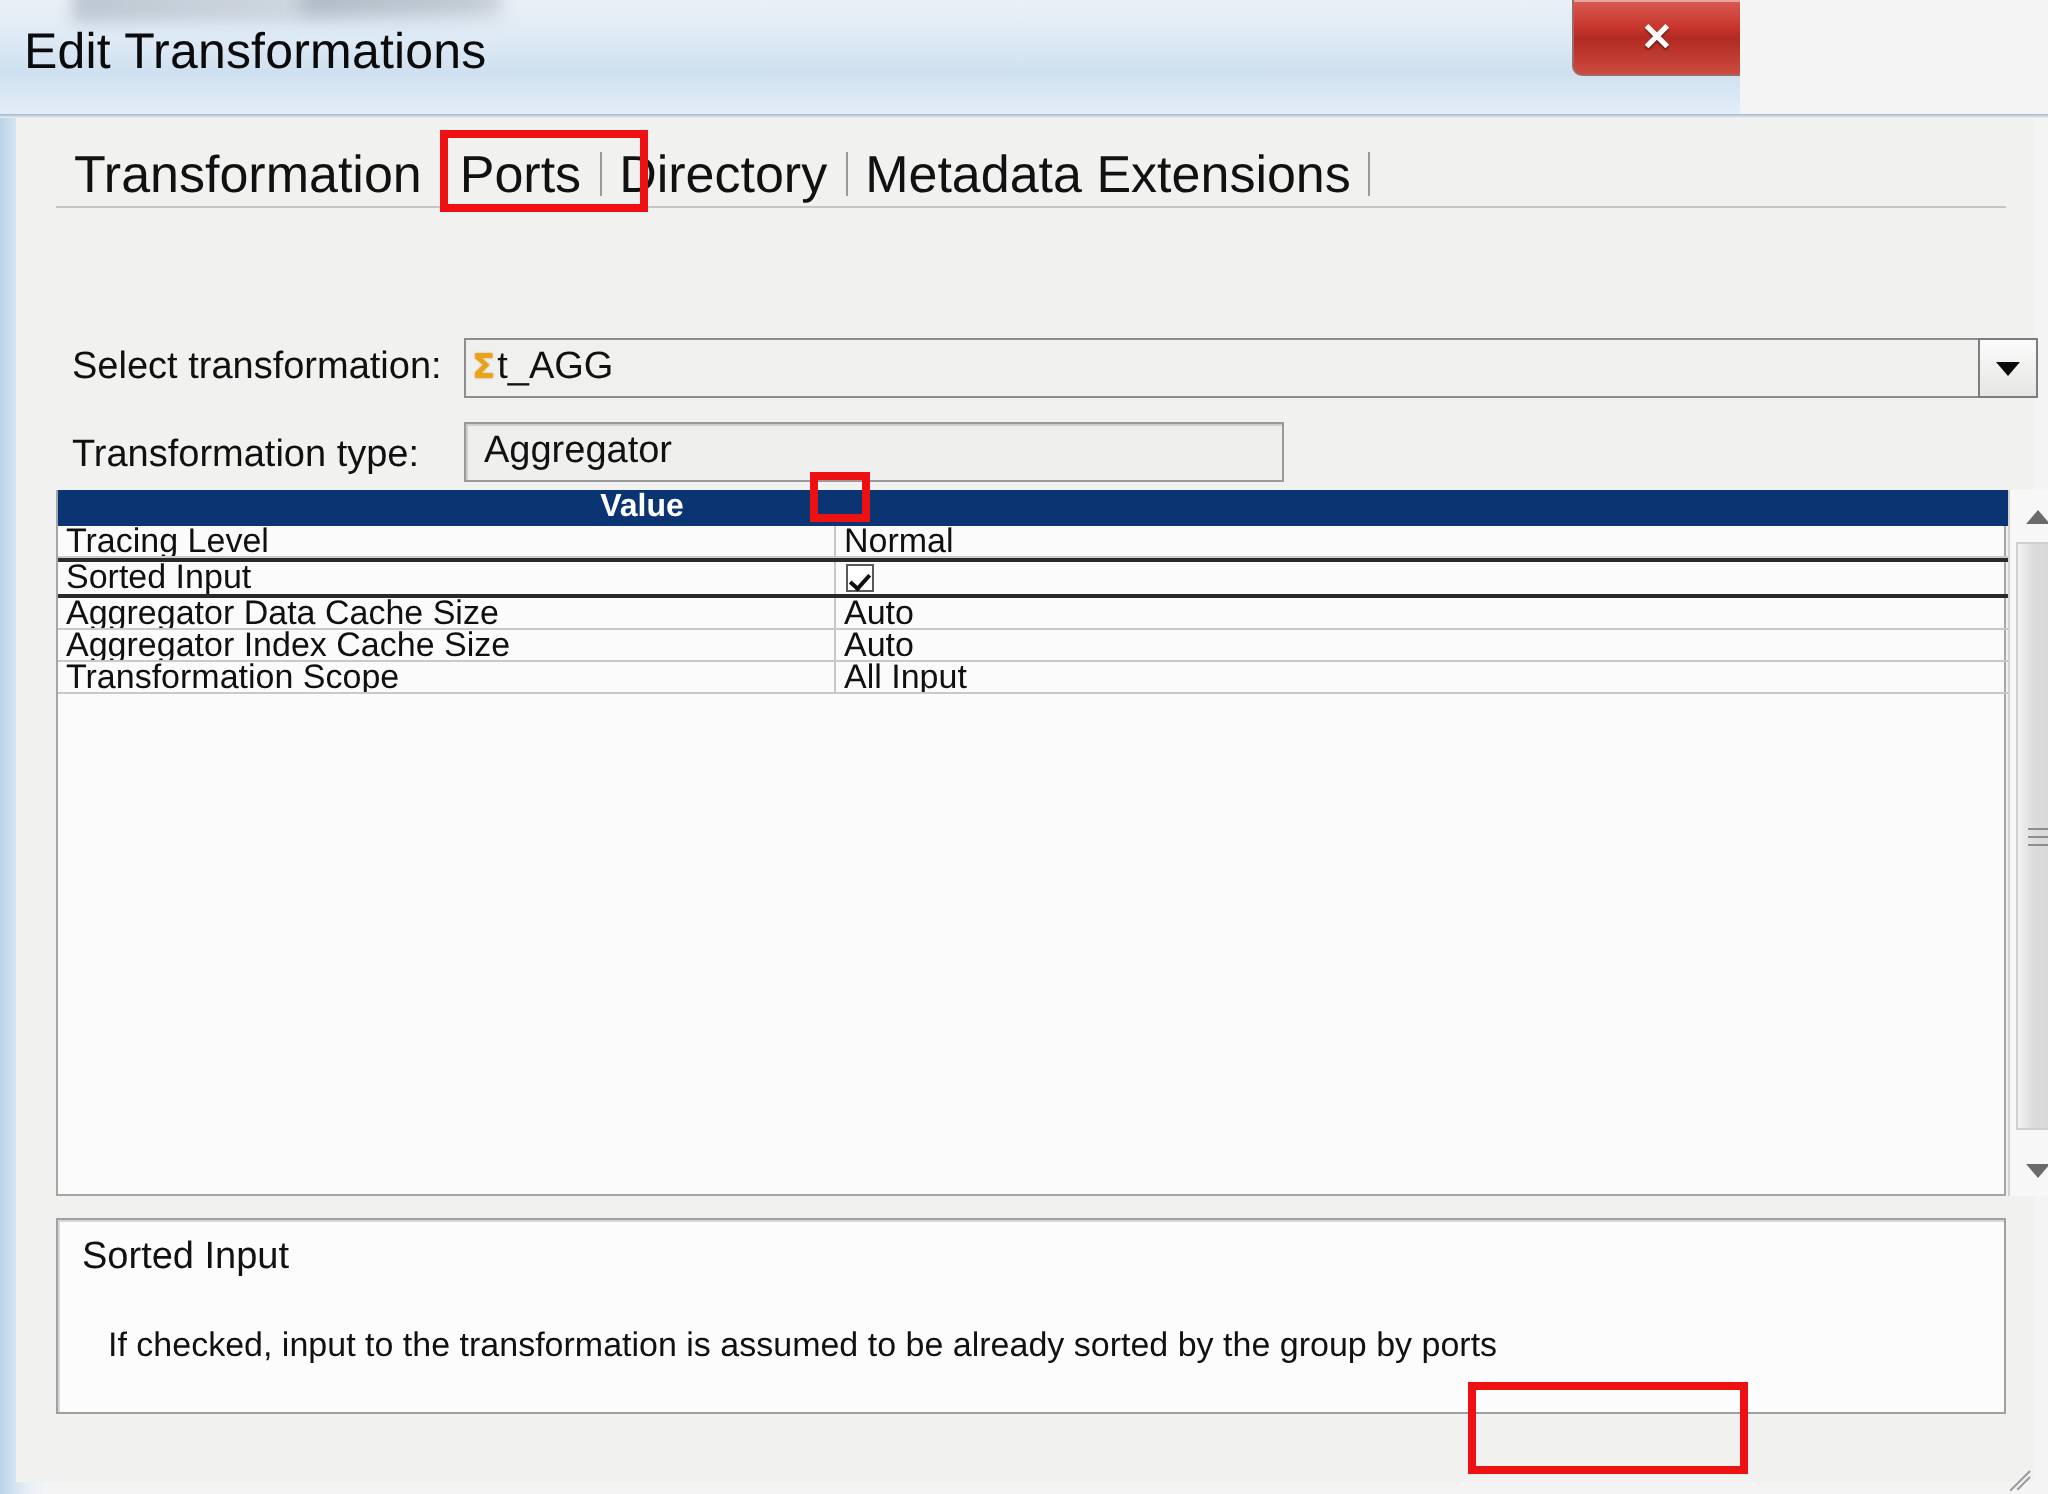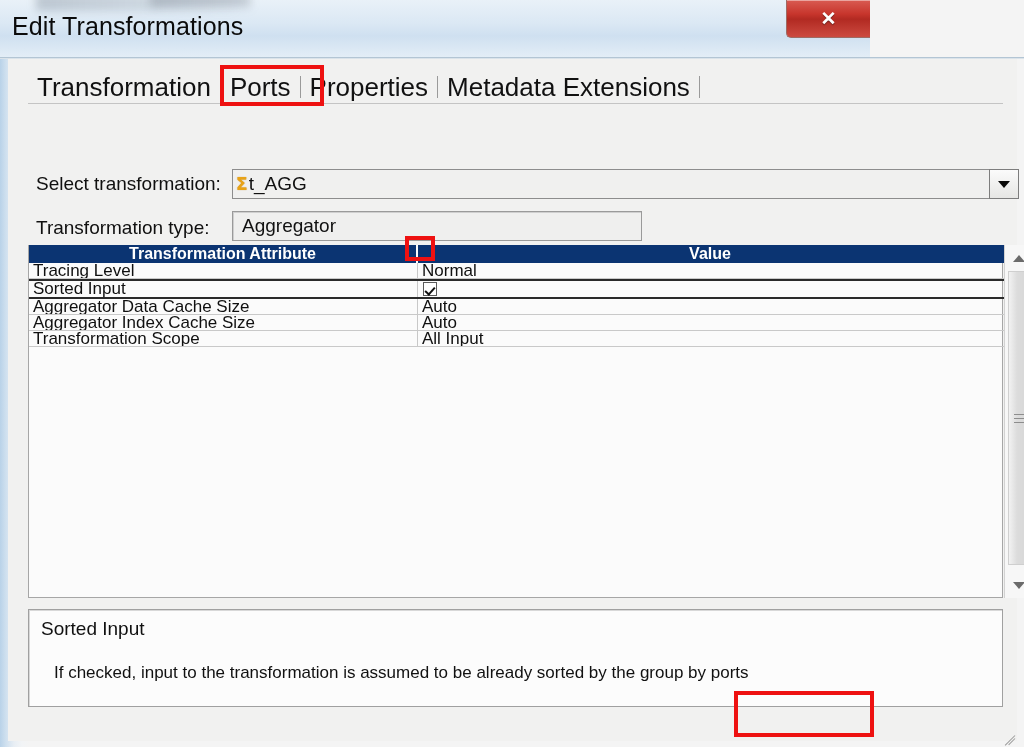--- a/index.html
+++ b/index.html
@@ -276,21 +276,21 @@
   </div>
   <div id="titlebar-sep"></div>
 
   <div id="client">
 
     <div id="tabstrip">
       <div class="tab">Transformation</div>
       <div class="tabsep"></div>
       <div class="tab">Ports</div>
       <div class="tabsep"></div>
-      <div class="tab">Properties</div>
+      <div class="tab">Directory</div>
       <div class="tabsep"></div>
       <div class="tab">Metadata Extensions</div>
       <div class="tabsep"></div>
     </div>
     <div id="tab-underline"></div>
 
     <div class="flabel" id="lbl-select">Select transformation:</div>
     <div id="combo">
       <div id="combo-inner">
         <span id="sigma-icon">Σ</span>
@@ -299,21 +299,20 @@
       <div id="combo-arrow">
           <i></i>
         </div>
     </div>
 
     <div class="flabel" id="lbl-type">Transformation type:</div>
     <div id="typefield">Aggregator</div>
 
     <div id="gridpanel">
       <div id="grid-header">
-        <div class="hcell" id="hcell-attr">Transformation Attribute</div>
         <div class="hcell" id="hcell-value">Value</div>
       </div>
 
       <div id="grid-rows">
         <div class="grow">
           <div class="c1">Tracing Level</div>
           <div class="c2">Normal</div>
         </div>
         <div class="grow selected">
           <div class="c1">Sorted Input</div>

